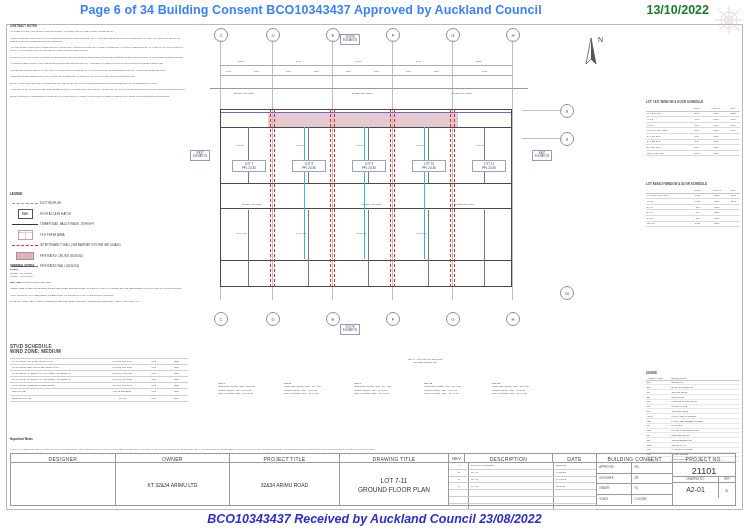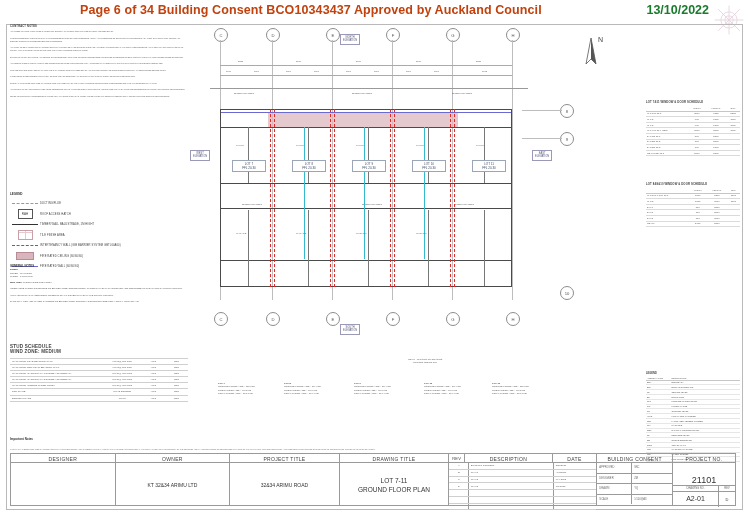--- a/index.html
+++ b/index.html
@@ -1,21 +1,21 @@
 <!DOCTYPE html>
 <html><head>
 <meta charset="utf-8">
 <style>
   html,body{margin:0;padding:0;background:#ffffff;}
   body{width:749px;height:530px;font-family:"Liberation Sans",sans-serif;color:#222;overflow:hidden;position:relative;}
   .page{position:relative;width:749px;height:530px;background:#fff;}
 
   
   .stamp-header{position:absolute;left:0;top:0;width:749px;height:22px;}
-  .stamp-title{position:absolute;left:52px;top:3px;font-size:12.5px;font-weight:bold;color:#c2410c;letter-spacing:.1px;white-space:nowrap;padding-left:28px;}
+  .stamp-title{position:absolute;left:52px;top:3px;font-size:12.5px;font-weight:bold;color:#3b82f6;letter-spacing:.1px;white-space:nowrap;padding-left:28px;}
   .stamp-date{position:absolute;right:40px;top:3px;font-size:12.5px;font-weight:bold;color:#1a7a2e;}
   .stamp-logo{position:absolute;right:2px;top:2px;width:36px;height:36px;opacity:.45;}
 
   .stamp-footer{position:absolute;left:0;bottom:4px;width:749px;text-align:center;font-size:12.5px;font-weight:bold;font-style:italic;color:#2e2ec8;}
 
   
   .sheet{position:absolute;left:6px;top:24px;width:737px;height:486px;border:0.8px solid #b9b9b9;box-sizing:border-box;}
 
   
   .micro{font-size:1.9px;line-height:2.9px;color:#6a6a6a;letter-spacing:-.05px;}
@@ -137,21 +137,21 @@
   .rev-tbl{width:100%;border-collapse:collapse;}
   .rev-tbl td{font-size:2.4px;color:#666;border-bottom:0.4px solid #cfcfcf;padding:.6px 1.5px;height:4.6px;}
   .rev-tbl td.r{text-align:center;width:16px;border-right:0.7px solid #9a9a9a;font-weight:bold;color:#777;}
   .rev-tbl td.d{border-right:0.7px solid #9a9a9a;}
 
   .bc-tbl{width:100%;border-collapse:collapse;}
   .bc-tbl td{font-size:2.6px;color:#666;border-bottom:0.6px solid #9a9a9a;padding:1px 2px;height:7.6px;}
   .bc-tbl td.k{width:46%;border-right:0.6px solid #9a9a9a;letter-spacing:.1px;}
   .bc-tbl tr:last-child td{border-bottom:none;}
 
-  .pn-num{font-size:9px;color:#333;text-align:center;padding-top:12px;}
+  .pn-num{font-size:9px;color:#333;text-align:center;padding-top:3px;}
   .pn-split{display:flex;border-top:0.7px solid #9a9a9a;}
   .pn-l{width:46px;border-right:0.7px solid #9a9a9a;box-sizing:border-box;}
   .pn-r{width:16px;box-sizing:border-box;}
   .pn-lbl{font-size:2.6px;color:#666;text-align:center;border-bottom:0.6px solid #9a9a9a;padding:1px 0;}
   .pn-val{font-size:7px;color:#333;text-align:center;padding:3px 0;}
   .pn-val.s{font-size:4px;padding:5px 0;}
 </style>
 </head>
 <body>
 
@@ -776,14 +776,15 @@
         </div>
         <div class="pn-r">
           <div class="pn-lbl">REV</div>
           <div class="pn-val s">D</div>
         </div>
       </div>
     </div>
 
   </div>
 
+  <div class="stamp-footer">BCO10343437 Received by Auckland Council 23/08/2022</div>
 
 </div>
 
 </body></html>

